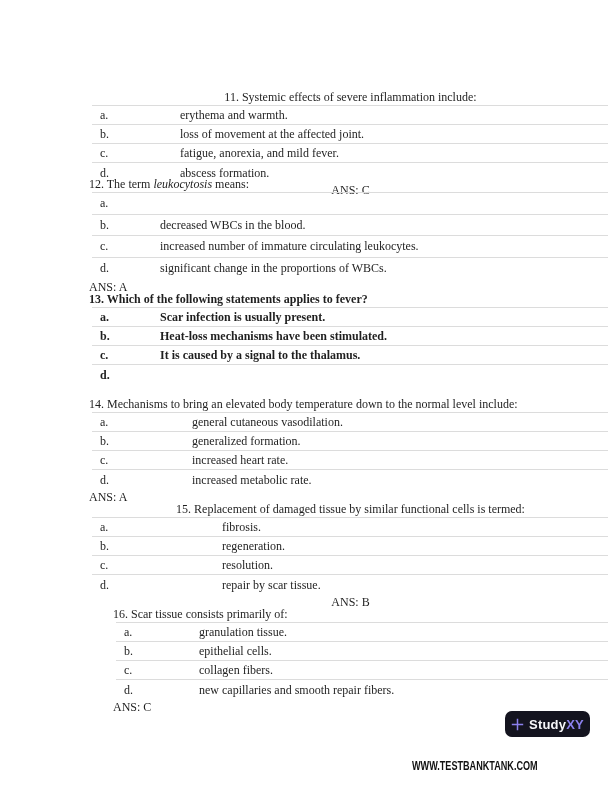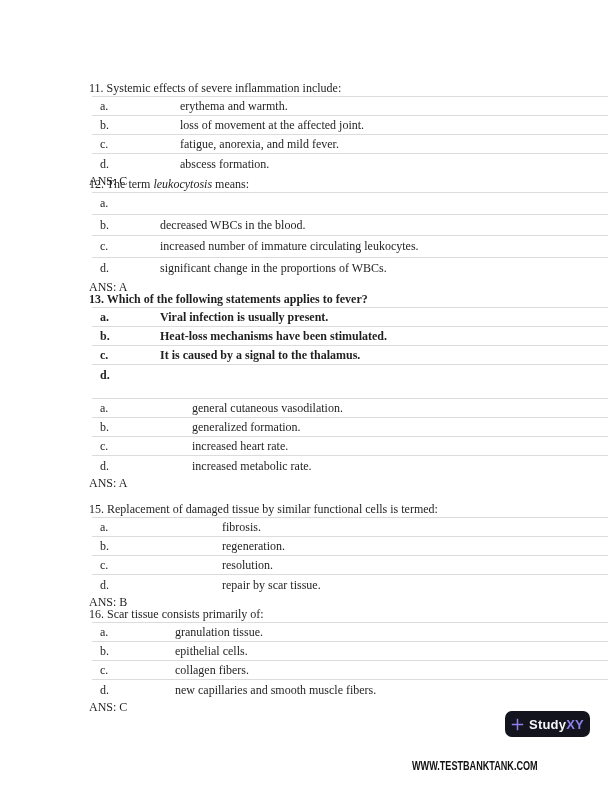--- a/index.html
+++ b/index.html
@@ -28,21 +28,21 @@
   .logo-accent{color:var(--logo-accent);}
   .website{position:absolute;left:412px;top:758px;font-family:"Liberation Sans", sans-serif;
     font-weight:700;font-size:13px;color:var(--web-color);white-space:nowrap;
     transform:scaleX(0.7);transform-origin:left center;}
 </style>
 </head>
 <body>
 
 <main id="page">
   <section id="questions">
-      <article class="question-block" style="top: 82px; --rh: 19px; --ind: 88px;">
+      <article class="question-block" style="top: 91px; text-align: center; --rh: 19px; --ind: 88px;">
     <div class="q-text"><span>11. Systemic effects of severe inflammation include:</span></div>
     <div class="options">
           <div class="option-row">
             <span class="opt-letter">a.</span>
             <span class="opt-text">erythema and warmth.</span>
           </div>
           <div class="option-row">
             <span class="opt-letter">b.</span>
             <span class="opt-text">loss of movement at the affected joint.</span>
           </div>
@@ -76,57 +76,58 @@
             <span class="opt-text">significant change in the proportions of WBCs.</span>
           </div>
         </div>
     <div class="ans-line"><span class="ans-label">ANS:</span> <span class="ans-value">A</span></div>
   </article>
       <article class="question-block" style="top: 293px; font-weight: bold; --rh: 19px; --ind: 68px;">
     <div class="q-text"><span>13. Which of the following statements applies to fever?</span></div>
     <div class="options">
           <div class="option-row">
             <span class="opt-letter">a.</span>
-            <span class="opt-text">Viral infection is usually present.</span>
+            <span class="opt-text">Scar infection is usually present.</span>
           </div>
           <div class="option-row">
             <span class="opt-letter">b.</span>
             <span class="opt-text">Heat-loss mechanisms have been stimulated.</span>
           </div>
           <div class="option-row">
             <span class="opt-letter">c.</span>
             <span class="opt-text">It is caused by a signal to the thalamus.</span>
           </div>
           <div class="option-row">
             <span class="opt-letter">d.</span>
           </div>
         </div>
   </article>
       <article class="question-block" style="top: 398px; --rh: 19px; --ind: 100px;">
+    <div class="q-text"><span>14. Mechanisms to bring an elevated body temperature down to the normal level include:</span></div>
     <div class="options">
           <div class="option-row">
             <span class="opt-letter">a.</span>
             <span class="opt-text">general cutaneous vasodilation.</span>
           </div>
           <div class="option-row">
             <span class="opt-letter">b.</span>
             <span class="opt-text">generalized formation.</span>
           </div>
           <div class="option-row">
             <span class="opt-letter">c.</span>
             <span class="opt-text">increased heart rate.</span>
           </div>
           <div class="option-row">
             <span class="opt-letter">d.</span>
             <span class="opt-text">increased metabolic rate.</span>
           </div>
         </div>
     <div class="ans-line"><span class="ans-label">ANS:</span> <span class="ans-value">A</span></div>
   </article>
-      <article class="question-block" style="top: 503px; --rh: 19px; --ind: 130px;">
+      <article class="question-block" style="top: 503px; text-align: center; --rh: 19px; --ind: 130px;">
     <div class="q-text"><span>15. Replacement of damaged tissue by similar functional cells is termed:</span></div>
     <div class="options">
           <div class="option-row">
             <span class="opt-letter">a.</span>
             <span class="opt-text">fibrosis.</span>
           </div>
           <div class="option-row">
             <span class="opt-letter">b.</span>
             <span class="opt-text">regeneration.</span>
           </div>
@@ -134,38 +135,38 @@
             <span class="opt-letter">c.</span>
             <span class="opt-text">resolution.</span>
           </div>
           <div class="option-row">
             <span class="opt-letter">d.</span>
             <span class="opt-text">repair by scar tissue.</span>
           </div>
         </div>
     <div class="ans-line"><span class="ans-label">ANS:</span> <span class="ans-value">B</span></div>
   </article>
-      <article class="question-block" style="top: 608px; --rh: 19px; --ind: 83px;">
+      <article class="question-block" style="top: 608px; margin-left: 24px; --rh: 19px; --ind: 83px;">
     <div class="q-text"><span>16. Scar tissue consists primarily of:</span></div>
     <div class="options">
           <div class="option-row">
             <span class="opt-letter">a.</span>
             <span class="opt-text">granulation tissue.</span>
           </div>
           <div class="option-row">
             <span class="opt-letter">b.</span>
             <span class="opt-text">epithelial cells.</span>
           </div>
           <div class="option-row">
             <span class="opt-letter">c.</span>
             <span class="opt-text">collagen fibers.</span>
           </div>
           <div class="option-row">
             <span class="opt-letter">d.</span>
-            <span class="opt-text">new capillaries and smooth muscle fibers.</span>
+            <span class="opt-text">new capillaries and smooth repair fibers.</span>
           </div>
         </div>
     <div class="ans-line"><span class="ans-label">ANS:</span> <span class="ans-value">C</span></div>
   </article>
     </section>
 
   <div class="logo-badge">
     <svg class="plus-icon" width="13" height="13" viewBox="0 0 13 13" aria-hidden="true">
       <path d="M6.5 0.8 V12.2 M0.8 6.5 H12.2" stroke="#8b80ee" stroke-width="1.5" fill="none"></path>
     </svg>

